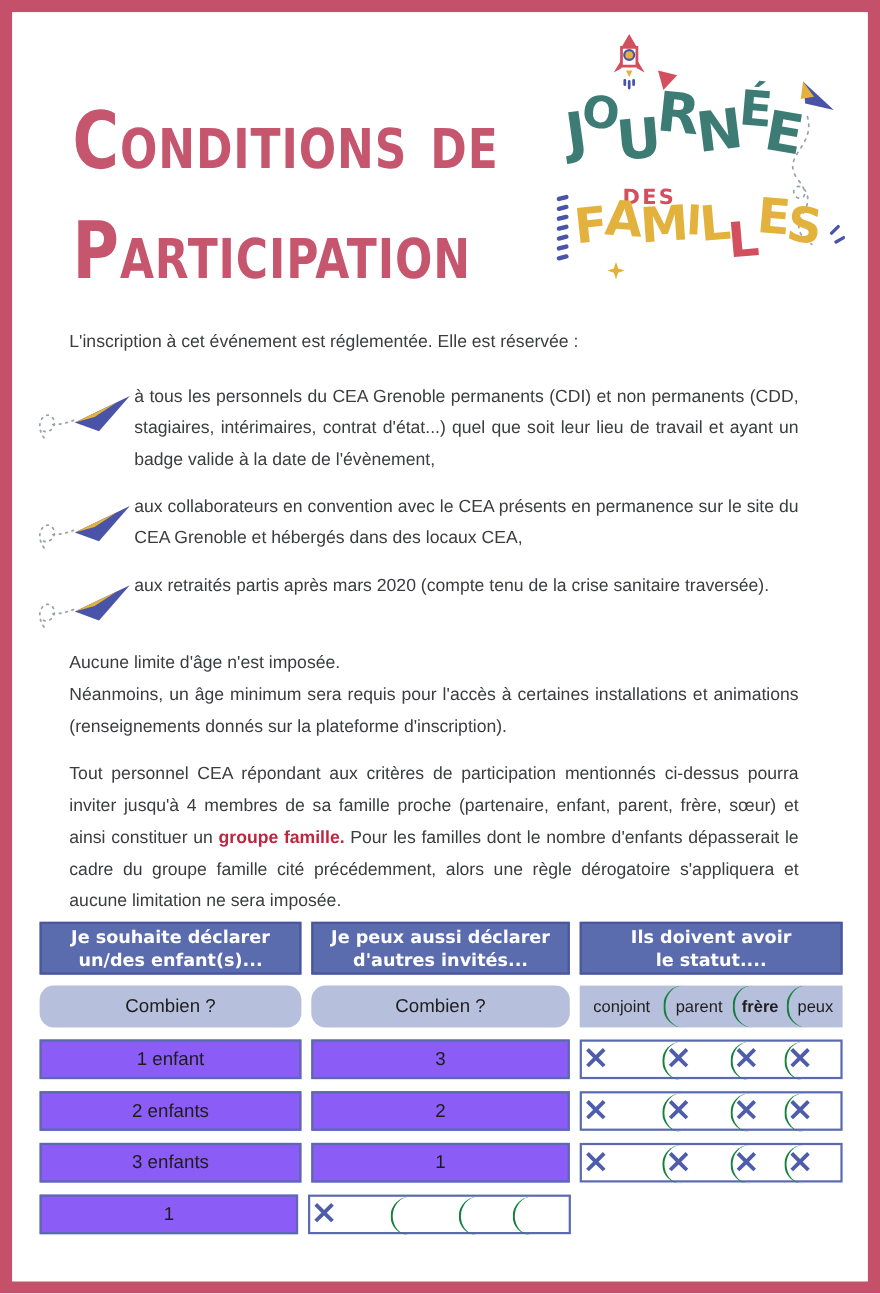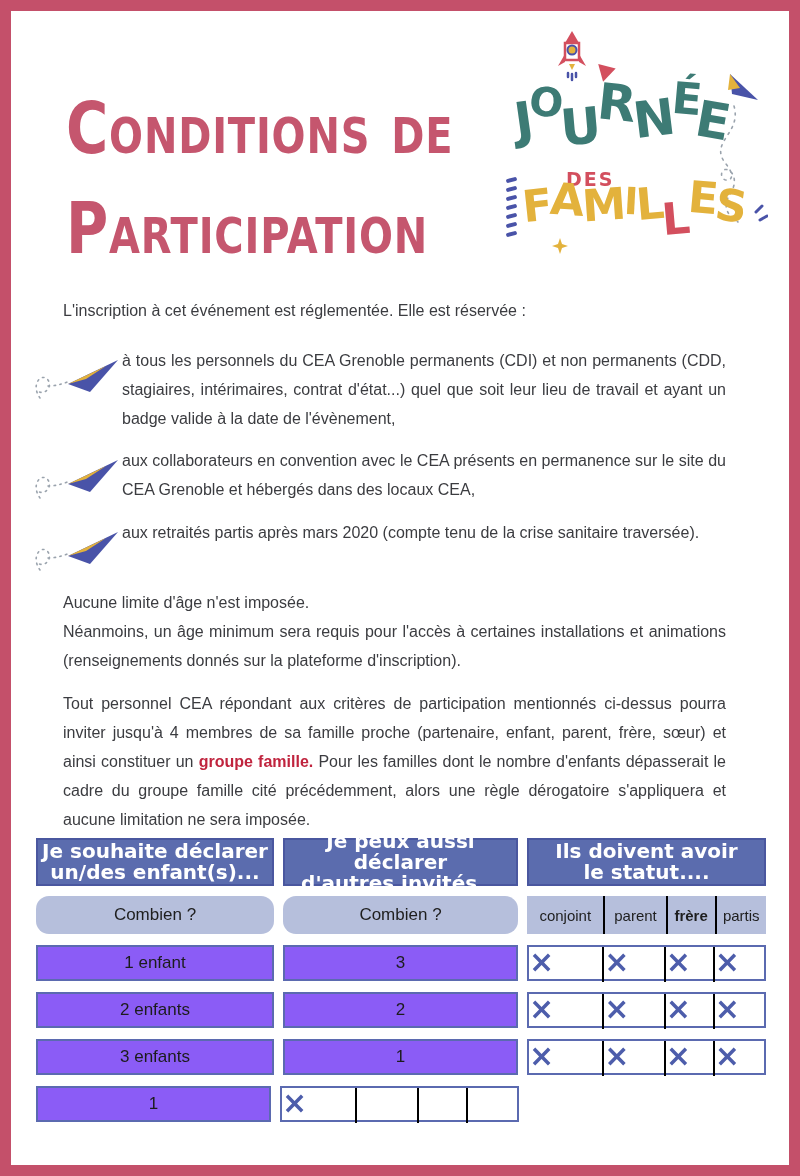--- a/index.html
+++ b/index.html
@@ -91,35 +91,35 @@
 
   
   .ctable{position:absolute;left:36px;top:838px;width:730px;font-size:17px;}
   .t-row{display:flex;gap:9px;}
   .c1{width:238px;box-sizing:border-box;}
   .c2{width:235px;box-sizing:border-box;}
   .c3{width:239px;box-sizing:border-box;display:flex;}
   .h-cell{
     background:#5b6cae;border:2px solid #4a579f;
     color:#ffffff;font-family:"DejaVu Sans", sans-serif;font-weight:700;
-    font-size:20px;line-height:21px;height:48px;
+    font-size:16px;line-height:21px;height:48px;
     display:flex;flex-direction:column;justify-content:center;text-align:center;
   }
   .h-cell span{display:block;}
   .sub-row{margin-top:10px;}
   .s-cell{
     background:#b6bfdc;height:38px;color:#1e1e1e;
     display:flex;align-items:center;justify-content:center;text-align:center;border-radius:13px;
   }
   .s-status{background:#b6bfdc;height:38px;}
   .s-status .scol{
     display:flex;align-items:center;justify-content:center;
     color:#1e1e1e;font-size:15px;height:100%;box-sizing:border-box;
   }
-  .scol + .scol{border-left:2px solid #000000;}
+  .scol + .scol{border-left:2px solid #15803d;border-radius:18px;}
   .w1{width:32%;} .w2{width:26%;} .w3{width:20.5%;font-weight:bold;} .w4{width:21.5%;}
   .b-row{margin-top:11px;}
   .cellbox{
     background:#8b5cf6;border:2px solid #5b6ab0;height:36px;box-sizing:border-box;
     display:flex;align-items:center;justify-content:center;color:#1c1c1c;
   }
   .statbox{background:#fff;border:2px solid #5b6ab0;height:36px;box-sizing:border-box;}
   .statbox .scol{height:100%;}
   .xmark{
     font-family:"DejaVu Sans", sans-serif;font-weight:800;
@@ -230,21 +230,21 @@
       </div>
     </div>
 
     <div class="t-row sub-row">
       <div class="c1 s-cell">Combien ?</div>
       <div class="c2 s-cell">Combien ?</div>
       <div class="c3 s-status">
         <div class="scol w1">conjoint</div>
         <div class="scol w2">parent</div>
         <div class="scol w3">frère</div>
-        <div class="scol w4">partis</div>
+        <div class="scol w4">peux</div>
       </div>
     </div>
 
     <div class="t-row b-row">
       <div class="c1 cellbox">1 enfant</div>
       <div class="c2 cellbox">3</div>
       <div class="c3 statbox">
         <div class="scol w1 xmark">×</div>
         <div class="scol w2 xmark">×</div>
         <div class="scol w3 xmark">×</div>

